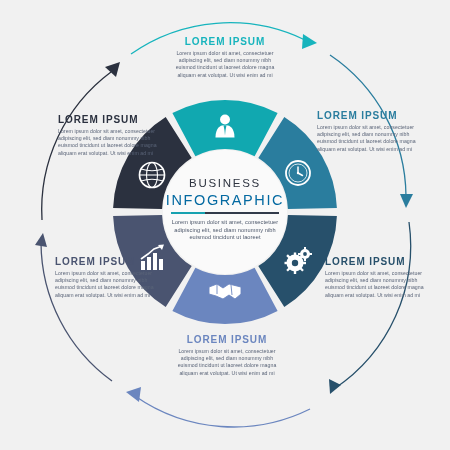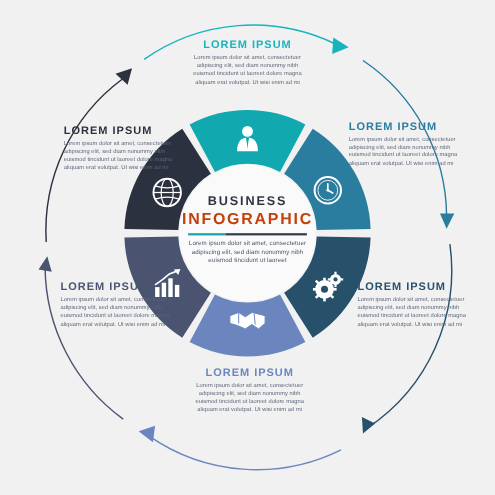--- a/index.html
+++ b/index.html
@@ -30,28 +30,28 @@
     position: absolute;
     left: 159px;
     top: 176px;
     width: 132px;
     text-align: center;
   }
   .center-title-1 {
     font-size: 11.5px;
     letter-spacing: 1.7px;
     color: #2e3440;
-    font-weight: bold;
+    font-weight: normal;
     line-height: 15px;
   }
   .center-title-2 {
     font-size: 14.5px;
     letter-spacing: 1.6px;
-    color: #c2410c;
-    font-weight: bold;
+    color: #0369a1;
+    font-weight: normal;
     line-height: 18px;
   }
   .divider {
     width: 108px;
     height: 2px;
     margin: 3px auto 5px auto;
     display: flex;
   }
   .divider .d-teal { width: 34px; height: 2px; background: #17a2b0; }
   .divider .d-dark { flex: 1; height: 2px; background: #323b4a; }

